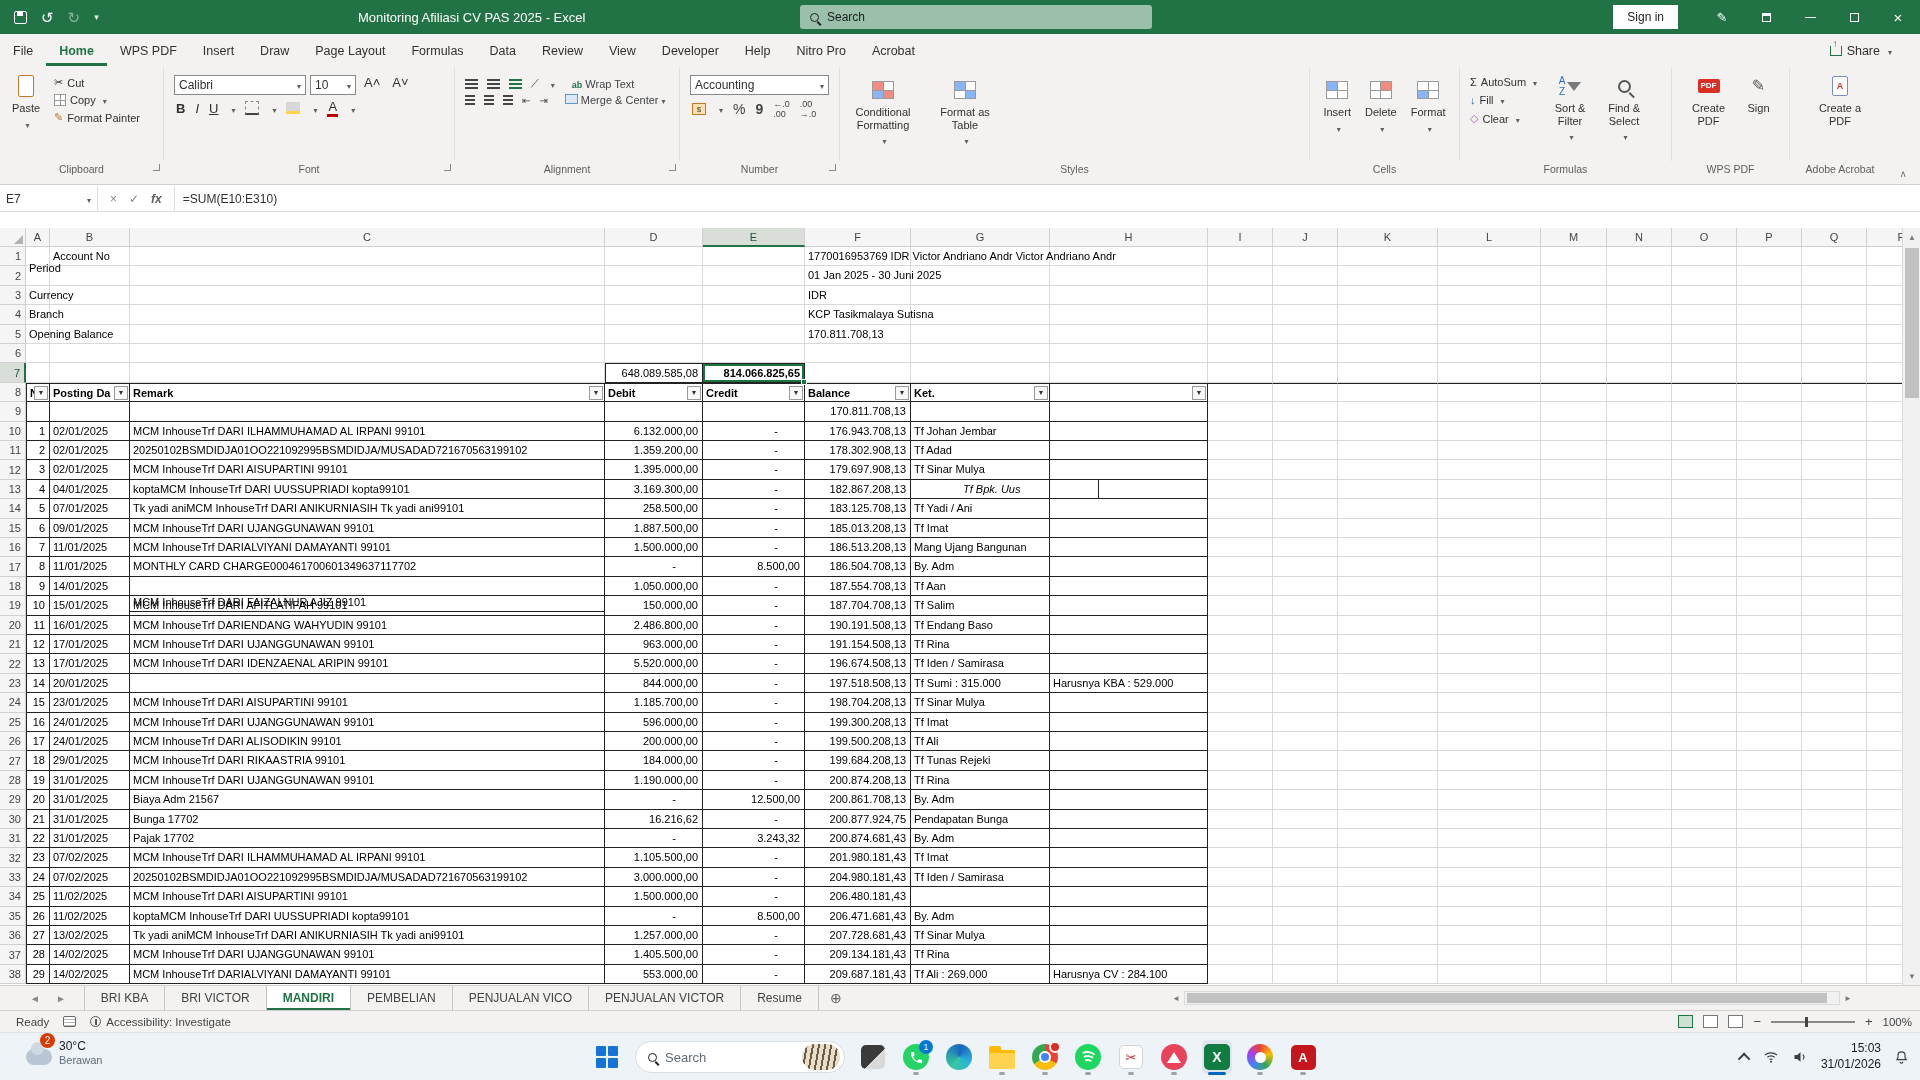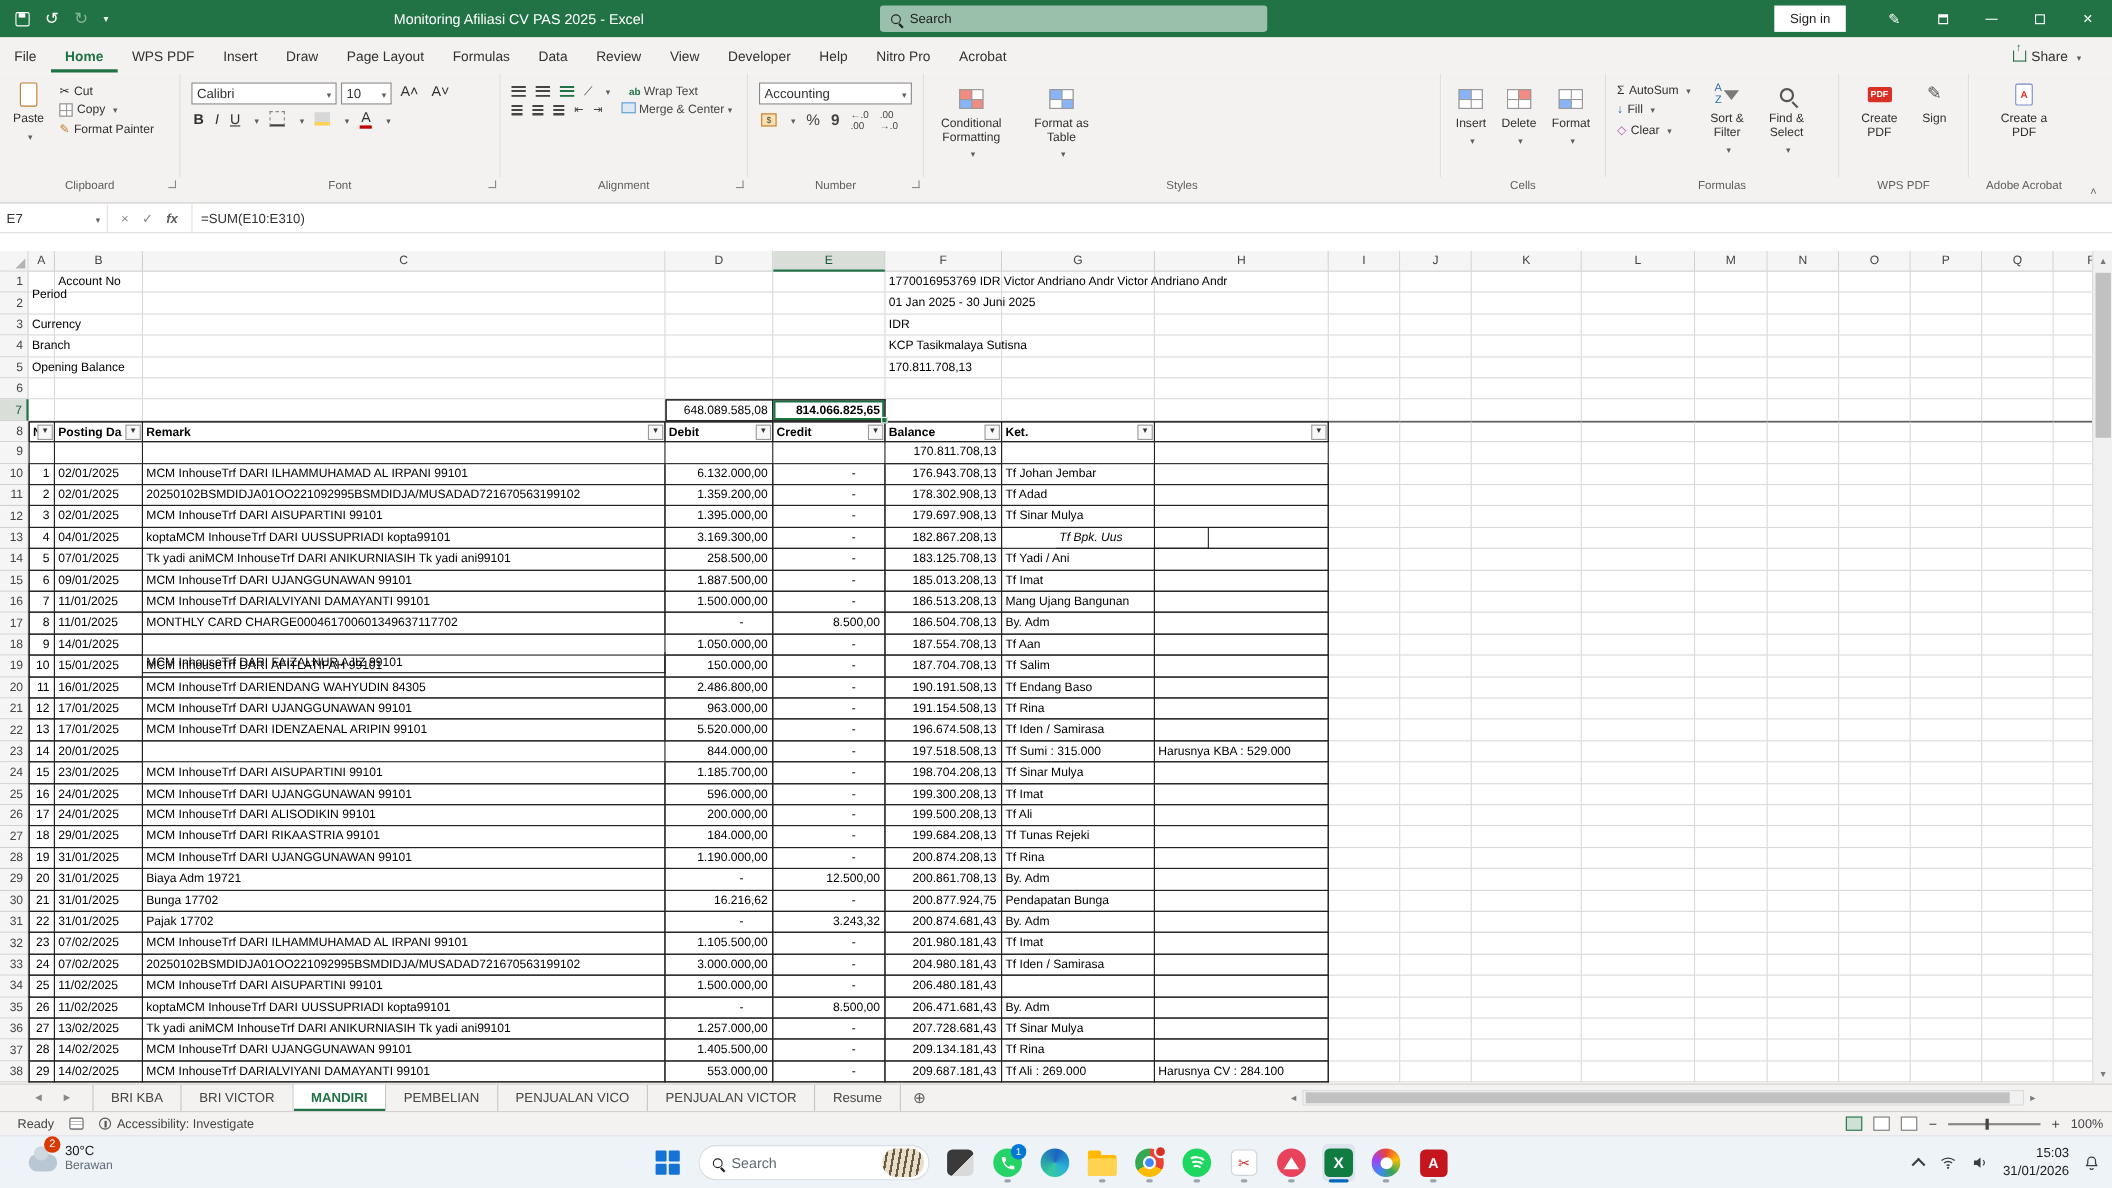--- a/index.html
+++ b/index.html
@@ -1321,21 +1321,21 @@
       <div class="cell tbl tl num" style="left: 26px; top: 368.2px; width: 24px; height: 19.4px;">10</div>
       <div class="cell tbl lbl" style="left: 50px; top: 368.2px; width: 80px; height: 19.4px;">15/01/2025</div>
       <div class="cell tbl lbl" style="left: 130px; top: 368.2px; width: 475px; height: 19.4px;">MCM InhouseTrf DARI AFITLATIFAH 99101</div>
       <div class="cell tbl num" style="left: 605px; top: 368.2px; width: 98px; height: 19.4px;">150.000,00</div>
       <div class="cell tbl dash" style="left: 703px; top: 368.2px; width: 102px; height: 19.4px;">-</div>
       <div class="cell tbl num" style="left: 805px; top: 368.2px; width: 106px; height: 19.4px;">187.704.708,13</div>
       <div class="cell tbl lbl" style="left: 911px; top: 368.2px; width: 139px; height: 19.4px;">Tf Salim</div>
       <div class="cell tbl lbl" style="left: 1050px; top: 368.2px; width: 158px; height: 19.4px;"></div>
       <div class="cell tbl tl num" style="left: 26px; top: 387.6px; width: 24px; height: 19.4px;">11</div>
       <div class="cell tbl lbl" style="left: 50px; top: 387.6px; width: 80px; height: 19.4px;">16/01/2025</div>
-      <div class="cell tbl lbl" style="left: 130px; top: 387.6px; width: 475px; height: 19.4px;">MCM InhouseTrf DARIENDANG WAHYUDIN 84305</div>
+      <div class="cell tbl lbl" style="left: 130px; top: 387.6px; width: 475px; height: 19.4px;">MCM InhouseTrf DARIENDANG WAHYUDIN 99101</div>
       <div class="cell tbl num" style="left: 605px; top: 387.6px; width: 98px; height: 19.4px;">2.486.800,00</div>
       <div class="cell tbl dash" style="left: 703px; top: 387.6px; width: 102px; height: 19.4px;">-</div>
       <div class="cell tbl num" style="left: 805px; top: 387.6px; width: 106px; height: 19.4px;">190.191.508,13</div>
       <div class="cell tbl lbl" style="left: 911px; top: 387.6px; width: 139px; height: 19.4px;">Tf Endang Baso</div>
       <div class="cell tbl lbl" style="left: 1050px; top: 387.6px; width: 158px; height: 19.4px;"></div>
       <div class="cell tbl tl num" style="left: 26px; top: 407px; width: 24px; height: 19.4px;">12</div>
       <div class="cell tbl lbl" style="left: 50px; top: 407px; width: 80px; height: 19.4px;">17/01/2025</div>
       <div class="cell tbl lbl" style="left: 130px; top: 407px; width: 475px; height: 19.4px;">MCM InhouseTrf DARI UJANGGUNAWAN 99101</div>
       <div class="cell tbl num" style="left: 605px; top: 407px; width: 98px; height: 19.4px;">963.000,00</div>
       <div class="cell tbl dash" style="left: 703px; top: 407px; width: 102px; height: 19.4px;">-</div>
@@ -1392,21 +1392,21 @@
       <div class="cell tbl tl num" style="left: 26px; top: 542.8px; width: 24px; height: 19.4px;">19</div>
       <div class="cell tbl lbl" style="left: 50px; top: 542.8px; width: 80px; height: 19.4px;">31/01/2025</div>
       <div class="cell tbl lbl" style="left: 130px; top: 542.8px; width: 475px; height: 19.4px;">MCM InhouseTrf DARI UJANGGUNAWAN 99101</div>
       <div class="cell tbl num" style="left: 605px; top: 542.8px; width: 98px; height: 19.4px;">1.190.000,00</div>
       <div class="cell tbl dash" style="left: 703px; top: 542.8px; width: 102px; height: 19.4px;">-</div>
       <div class="cell tbl num" style="left: 805px; top: 542.8px; width: 106px; height: 19.4px;">200.874.208,13</div>
       <div class="cell tbl lbl" style="left: 911px; top: 542.8px; width: 139px; height: 19.4px;">Tf Rina</div>
       <div class="cell tbl lbl" style="left: 1050px; top: 542.8px; width: 158px; height: 19.4px;"></div>
       <div class="cell tbl tl num" style="left: 26px; top: 562.2px; width: 24px; height: 19.4px;">20</div>
       <div class="cell tbl lbl" style="left: 50px; top: 562.2px; width: 80px; height: 19.4px;">31/01/2025</div>
-      <div class="cell tbl lbl" style="left: 130px; top: 562.2px; width: 475px; height: 19.4px;">Biaya Adm 19721</div>
+      <div class="cell tbl lbl" style="left: 130px; top: 562.2px; width: 475px; height: 19.4px;">Biaya Adm 21567</div>
       <div class="cell tbl dash" style="left: 605px; top: 562.2px; width: 98px; height: 19.4px;">-</div>
       <div class="cell tbl num" style="left: 703px; top: 562.2px; width: 102px; height: 19.4px;">12.500,00</div>
       <div class="cell tbl num" style="left: 805px; top: 562.2px; width: 106px; height: 19.4px;">200.861.708,13</div>
       <div class="cell tbl lbl" style="left: 911px; top: 562.2px; width: 139px; height: 19.4px;">By. Adm</div>
       <div class="cell tbl lbl" style="left: 1050px; top: 562.2px; width: 158px; height: 19.4px;"></div>
       <div class="cell tbl tl num" style="left: 26px; top: 581.6px; width: 24px; height: 19.4px;">21</div>
       <div class="cell tbl lbl" style="left: 50px; top: 581.6px; width: 80px; height: 19.4px;">31/01/2025</div>
       <div class="cell tbl lbl" style="left: 130px; top: 581.6px; width: 475px; height: 19.4px;">Bunga 17702</div>
       <div class="cell tbl num" style="left: 605px; top: 581.6px; width: 98px; height: 19.4px;">16.216,62</div>
       <div class="cell tbl dash" style="left: 703px; top: 581.6px; width: 102px; height: 19.4px;">-</div>

